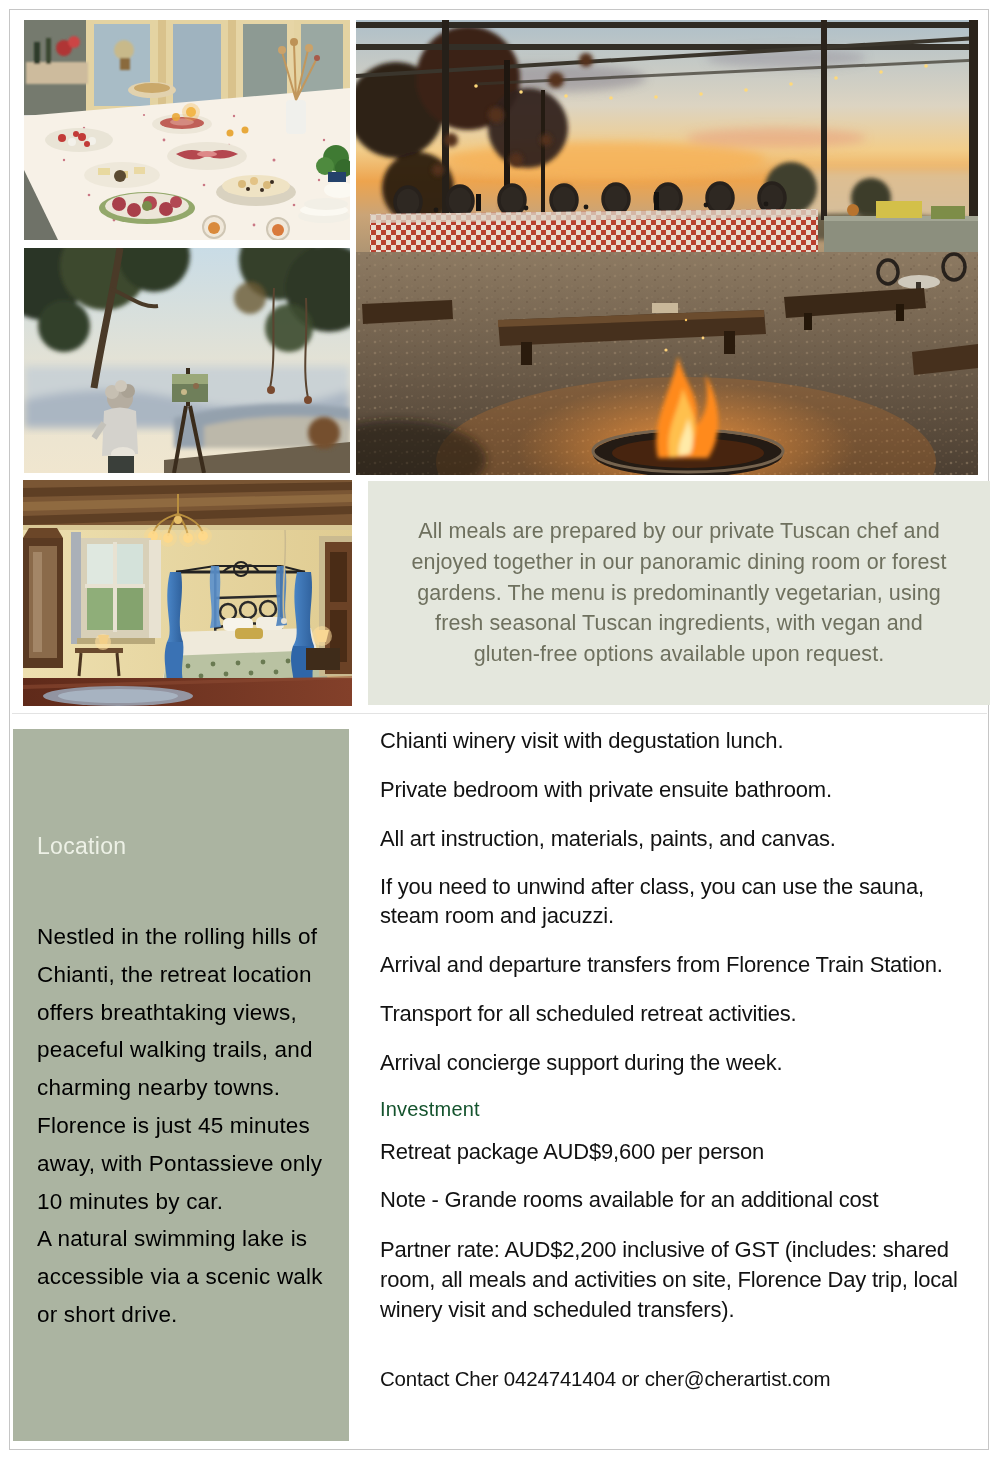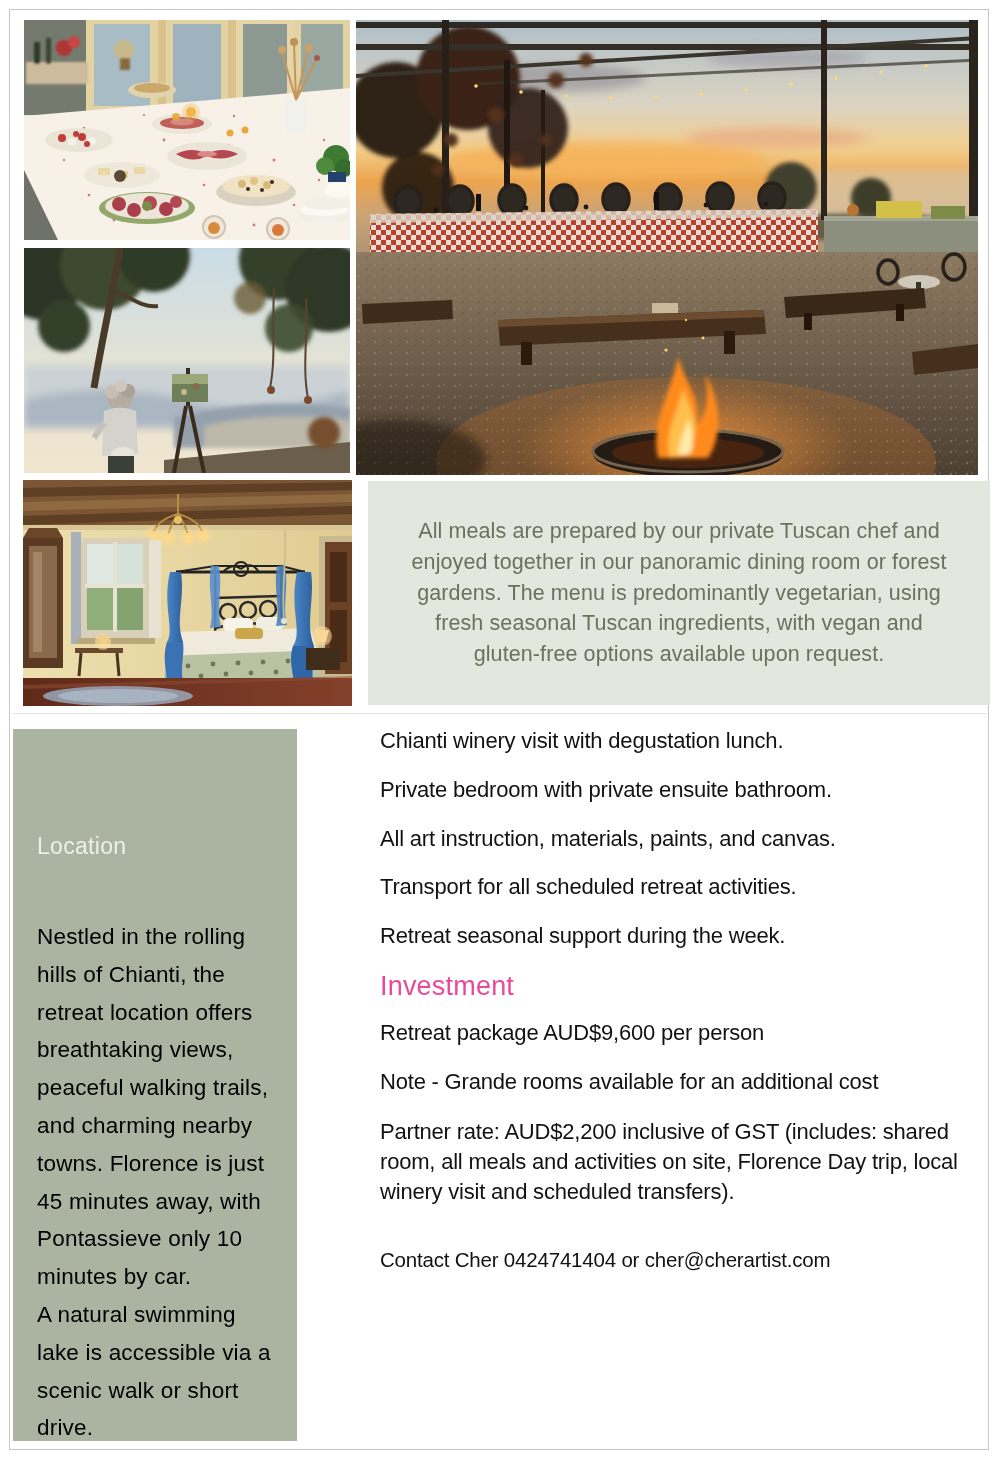--- a/index.html
+++ b/index.html
@@ -9,30 +9,30 @@
          border:1px solid #c6c6c6;pointer-events:none;}
   .photo{position:absolute;overflow:hidden;background:#ddd;}
   .photo svg{display:block;width:100%;height:100%;}
   .divider{position:absolute;left:12px;top:713px;width:975px;height:1px;background:#e3e3e3;}
 
   .meal-box{position:absolute;left:368px;top:481px;width:622px;height:224px;
             background:#e4e7dd;display:flex;align-items:center;justify-content:center;}
   .meal-box p{margin:0;padding:10px 42px;text-align:center;color:#6e705e;
               font-size:21.5px;line-height:1.44;letter-spacing:.1px;}
 
-  .location-box{position:absolute;left:13px;top:729px;width:284px;height:712px;
+  .location-box{position:absolute;left:13px;top:729px;width:336px;height:712px;
                 background:#abb4a1;box-sizing:border-box;padding:104px 24px 0 24px;}
   .location-box h2{margin:0 0 58px 0;font-size:23px;font-weight:500;
                    color:rgba(242,245,236,.93);letter-spacing:.3px;}
   .location-box .loc-body{margin:0;color:#000000;font-size:22.5px;line-height:1.68;
                           font-weight:400;white-space:pre-line;letter-spacing:.2px;}
 
   .inclusions{position:absolute;left:380px;top:727px;width:602px;color:#121212;}
   .inclusions p{margin:0 0 20px 0;font-size:22px;line-height:1.31;letter-spacing:-.2px;}
-  .inclusions h2{margin:10px 0 17px 0;font-size:27px;font-weight:500;color:#ec4899;
+  .inclusions h2{margin:10px 0 17px 0;font-size:20px;font-weight:500;color:#14532d;
                  letter-spacing:.2px;}
   .inclusions p.partner{line-height:1.36;}
   .inclusions p.contact{font-size:20.5px;margin-top:41px;}
 </style>
 </head>
 <body>
 
 <div class="page">
   <div class="frame"></div>
 
@@ -565,21 +565,23 @@
   <div class="location-box">
     <h2>Location</h2>
     <p class="loc-body">Nestled in the rolling hills of Chianti, the retreat location offers breathtaking views, peaceful walking trails, and charming nearby towns. Florence is just 45 minutes away, with Pontassieve only 10 minutes by car.
 A natural swimming lake is accessible via a scenic walk or short drive.</p>
   </div>
 
   <div class="inclusions">
     <p>Chianti winery visit with degustation lunch.</p>
     <p>Private bedroom with private ensuite bathroom.</p>
     <p>All art instruction, materials, paints, and canvas.</p>
+    <p>If you need to unwind after class, you can use the sauna, steam room and jacuzzi.</p>
+    <p>Arrival and departure transfers from Florence Train Station.</p>
     <p>Transport for all scheduled retreat activities.</p>
-    <p>Retreat seasonal support during the week.</p>
+    <p>Arrival concierge support during the week.</p>
     <h2>Investment</h2>
     <p>Retreat package AUD$9,600 per person</p>
     <p>Note - Grande rooms available for an additional cost</p>
     <p class="partner">Partner rate: AUD$2,200 inclusive of GST (includes: shared room, all meals and activities on site, Florence Day trip, local winery visit and scheduled transfers).</p>
     <p class="contact">Contact Cher 0424741404 or cher@cherartist.com</p>
   </div>
 </div>
 
 </body></html>

